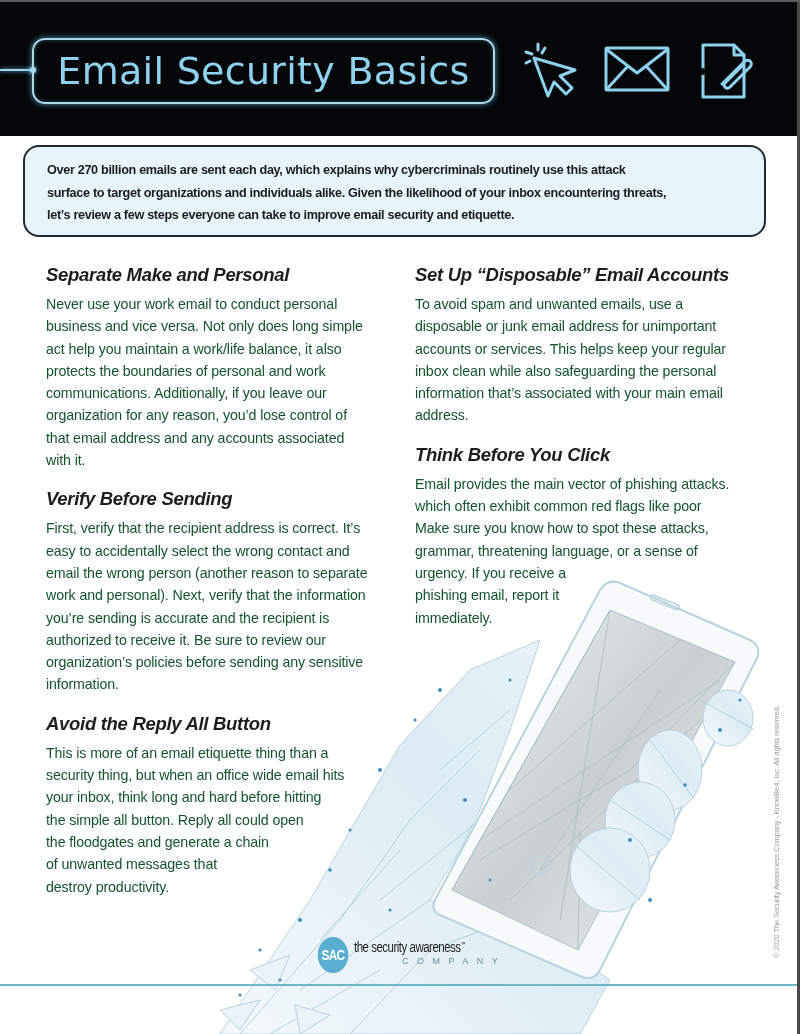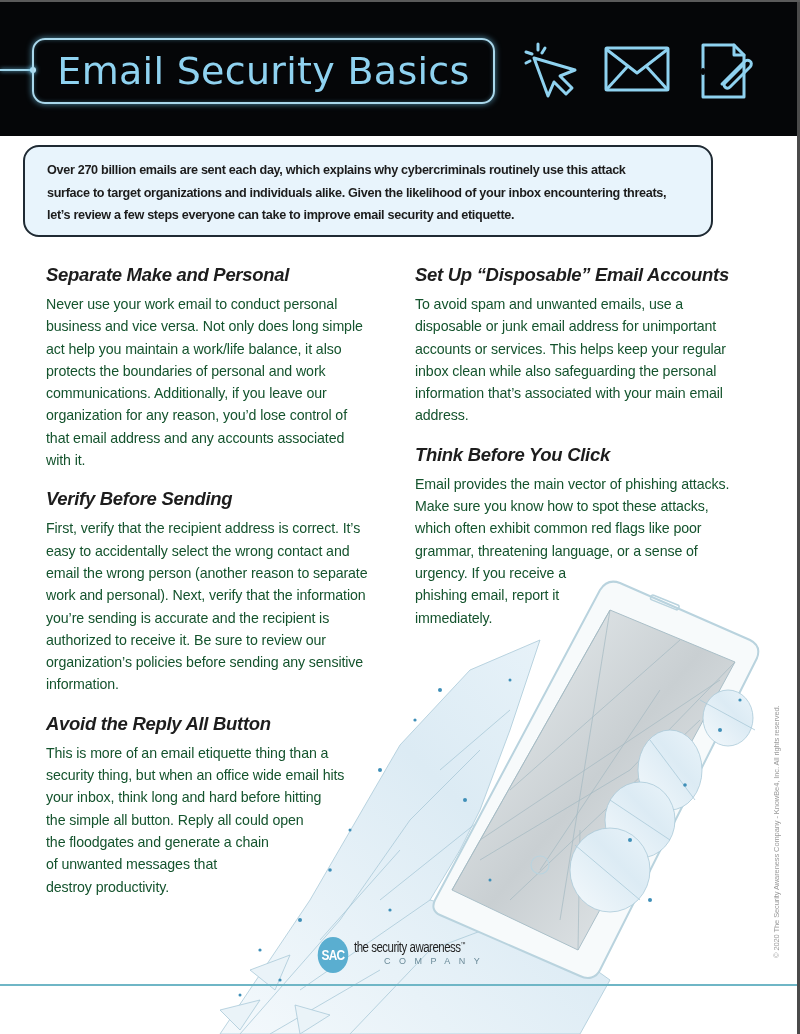--- a/index.html
+++ b/index.html
@@ -7,34 +7,34 @@
     body { position: relative; font-family: "Liberation Sans", sans-serif; }
     .page { position: absolute; left: 0; top: 0; width: 797px; height: 1034px; background: #ffffff; overflow: hidden; }
     .topline { position: absolute; left: 0; top: 0; width: 800px; height: 2px; background: #5a5a5a; z-index: 5; }
     .header { position: absolute; left: 0; top: 2px; width: 797px; height: 134px; background: #050608; }
     .title-line { position: absolute; left: 0; top: 67px; width: 34px; height: 2px; background: #9fd4ea; box-shadow: 0 0 4px #6ec3e8; }
     .title-dot { position: absolute; left: 30px; top: 65px; width: 6px; height: 6px; border-radius: 50%; background: #bfe6f7; box-shadow: 0 0 5px #6ec3e8; }
     .title-pill { position: absolute; left: 32px; top: 36px; width: 463px; height: 66px; border: 2px solid #a9d8ec; border-radius: 13px; box-shadow: 0 0 6px rgba(110,195,232,0.7), inset 0 0 4px rgba(110,195,232,0.35); display: flex; align-items: center; justify-content: center; }
     .title-text { font-family: "DejaVu Sans", sans-serif; font-size: 38px; color: #8fd2f0; letter-spacing: 0.3px; font-weight: normal; }
     .hdr-icon { position: absolute; top: 36px; }
     .hdr-icon svg { display: block; }
-    .intro { position: absolute; left: 23px; top: 145px; width: 690px; height: 92px; background: #e8f4fc; border: 2px solid #1f2a33; border-radius: 16px; padding: 12px 20px 0 22px; }
+    .intro { position: absolute; left: 23px; top: 145px; width: 743px; height: 92px; background: #e8f4fc; border: 2px solid #1f2a33; border-radius: 16px; padding: 12px 20px 0 22px; }
     .intro p { font-family: "Liberation Sans", sans-serif; font-weight: bold; font-size: 13.6px; line-height: 22.5px; color: #1c1c1c; letter-spacing: -0.35px; transform: scaleX(0.93); transform-origin: left top; width: 770px; }
     .col { position: absolute; width: 345px; }
     .section h2 { font-family: "Liberation Sans", sans-serif; font-weight: bold; font-style: italic; font-size: 18.5px; color: #1d1d1d; letter-spacing: -0.3px; margin-bottom: 7px; line-height: 22px; }
     .section p { font-family: "Liberation Sans", sans-serif; font-size: 14.2px; line-height: 22.3px; color: #14532d; letter-spacing: -0.1px; }
     .section p span { display: block; white-space: nowrap; }
     .art { position: absolute; left: 180px; top: 570px; width: 617px; height: 464px; pointer-events: none; }
     .footer-rule { position: absolute; left: 0; top: 984px; width: 797px; height: 1.5px; background: #6fb6c6; }
     .logo { position: absolute; left: 315px; top: 937px; display: flex; }
     .logo-badge { width: 36px; height: 36px; border-radius: 50%; background: #5aaed0; color: #ffffff; font-family: "Liberation Sans", sans-serif; font-weight: bold; font-size: 14px; display: flex; align-items: center; justify-content: center; letter-spacing: -0.8px; transform: scaleX(0.85); }
     .logo-text { margin-left: 3px; display: flex; flex-direction: column; }
     .logo-main { font-family: "Liberation Sans", sans-serif; font-size: 14px; color: #1f1f1f; letter-spacing: -0.6px; transform: scaleX(0.82); transform-origin: left; white-space: nowrap; line-height: 15px; }
     .logo-main sup { font-size: 6px; }
-    .logo-sub { font-family: "Liberation Sans", sans-serif; font-size: 9px; color: #6a8a98; letter-spacing: 8.5px; margin-left: 30px; line-height: 13px; }
+    .logo-sub { font-family: "Liberation Sans", sans-serif; font-size: 9px; color: #6a8a98; letter-spacing: 8.5px; margin-left: 48px; line-height: 13px; }
     .copyright { position: absolute; left: 772px; top: 958px; transform: rotate(-90deg); transform-origin: left top; font-family: "Liberation Sans", sans-serif; font-size: 7.5px; color: #9a9a9a; white-space: nowrap; letter-spacing: -0.1px; }
   </style>
 </head>
 <body>
 
 <div class="topline"></div>
 
 <div class="page">
 
   <div class="header">
@@ -185,22 +185,22 @@
         <span>accounts or services. This helps keep your regular</span>
         <span>inbox clean while also safeguarding the personal</span>
         <span>information that’s associated with your main email</span>
         <span>address.</span>
       </p>
     </div>
     <div class="section">
       <h2>Think Before You Click</h2>
       <p>
         <span>Email provides the main vector of phishing attacks.</span>
+        <span>which often exhibit common red flags like poor</span>
         <span>Make sure you know how to spot these attacks,</span>
-        <span>which often exhibit common red flags like poor</span>
         <span>grammar, threatening language, or a sense of</span>
         <span>urgency. If you receive a</span>
         <span>phishing email, report it</span>
         <span>immediately.</span>
       </p>
     </div>
   </div>
 
   <div class="copyright">© 2020 The Security Awareness Company - KnowBe4, Inc. All rights reserved.</div>
 

